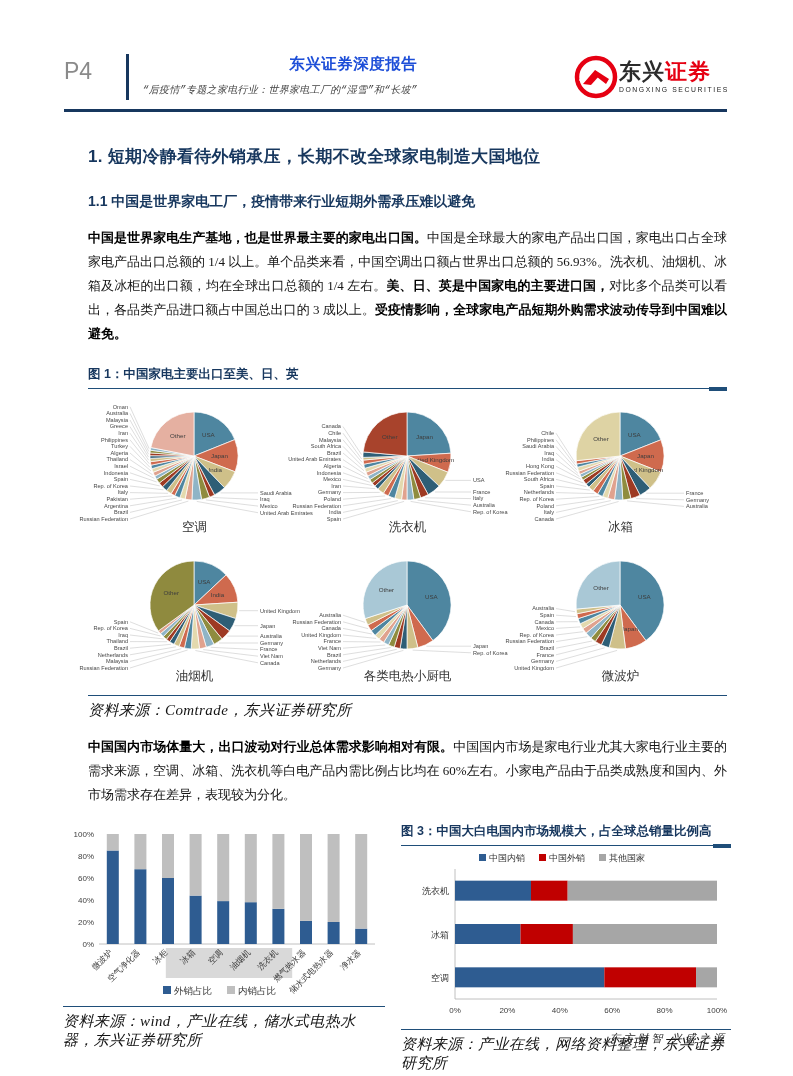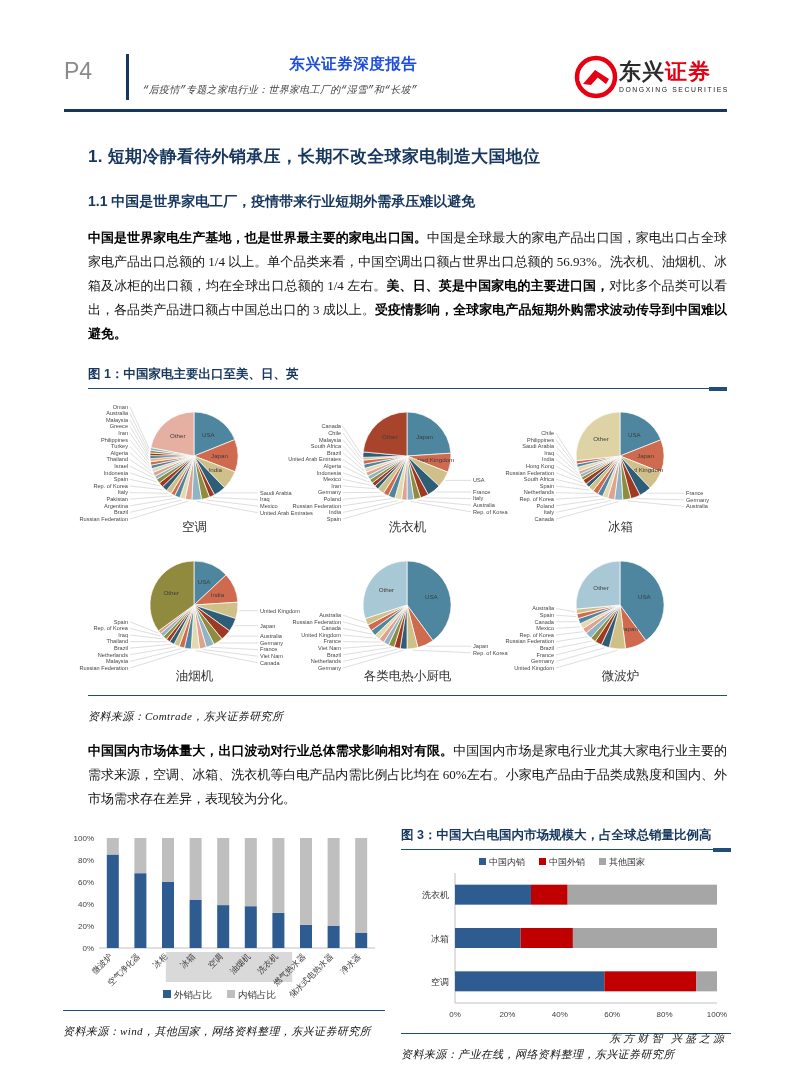--- a/index.html
+++ b/index.html
@@ -24,21 +24,21 @@
   main { padding:0 66px 0 88px; }
   h1 { font-family:"Liberation Sans",sans-serif; font-size:17px; color:#17375e; margin-top:33px; letter-spacing:.3px; }
   h2 { font-family:"Liberation Sans",sans-serif; font-size:14px; color:#17375e; margin-top:25px; }
   p.body { font-size:13px; line-height:1.85; color:#141414; text-align:justify; margin-top:15px; }
   p.body b { color:#000; }
   .fig-title {
     font-family:"Liberation Sans",sans-serif; font-weight:bold; font-size:12.5px; color:#17375e;
     padding-bottom:5px; border-bottom:1.2px solid #1f4e79; position:relative; margin-top:20px;
   }
   .fig-title::after { content:""; position:absolute; right:0; bottom:-3px; width:18px; height:4.5px; background:#1f4e79; }
-  .fig-source { font-size:11px; font-style:italic; color:#141414; border-top:1.2px solid #1f4e79; padding-top:13px; margin-top:4px; letter-spacing:.4px; }
+  .fig-source { font-size:15px; font-style:italic; color:#141414; border-top:1.2px solid #1f4e79; padding-top:5px; margin-top:4px; letter-spacing:.4px; }
   
   .pie-grid { display:grid; grid-template-columns:repeat(3,1fr); margin-top:4px; }
   .pie-cell { text-align:center; }
   .pie-cell svg { display:block; overflow:visible; }
   .pie-cap { font-size:12.5px; color:#333; margin-top:-4px; margin-bottom:6px; }
   
   .fig-row { display:flex; gap:16px; margin-left:-25px; margin-top:16px; }
   .fig-col { }
   .fig-col .fig-title { margin-top:0; }
   .fig-col svg { display:block; margin-top:3px; }
@@ -481,21 +481,21 @@
             <rect x="264.6" y="8" width="12" height="88" fill="#bfbfbf"></rect>
             <text x="270.6" y="127" text-anchor="end" font-size="8.3" fill="#3a3a3a" class="cjk" transform="rotate(-45 270.6 127)">储水式电热水器</text>
             <rect x="292.2" y="102.6" width="12" height="15.400000000000002" fill="#2e5c91"></rect>
             <rect x="292.2" y="8" width="12" height="94.6" fill="#bfbfbf"></rect>
             <text x="298.2" y="127" text-anchor="end" font-size="8.3" fill="#3a3a3a" class="cjk" transform="rotate(-45 298.2 127)">净水器</text>
             <rect x="100" y="160" width="8" height="8" fill="#2e5c91"></rect>
             <text x="111" y="167.5" font-size="9.5" fill="#333" class="cjk">外销占比</text>
             <rect x="164" y="160" width="8" height="8" fill="#bfbfbf"></rect>
             <text x="175" y="167.5" font-size="9.5" fill="#333" class="cjk">内销占比</text>
           </svg>
-        <div class="fig-source">资料来源：wind，其他国家，网络资料整理，东兴证券研究所</div>
+        <div class="fig-source">资料来源：wind，产业在线，储水式电热水器，东兴证券研究所</div>
       </section>
       <section class="figure fig-col" style="width:330px">
         <div class="fig-title">图 3：中国大白电国内市场规模大，占全球总销量比例高</div>
         <svg width="330" height="176" viewBox="0 0 330 176">
             <rect x="78" y="5" width="7" height="7" fill="#2e5c91"></rect>
             <text x="88" y="11.5" font-size="9" fill="#333" class="cjk">中国内销</text>
             <rect x="138" y="5" width="7" height="7" fill="#c00000"></rect>
             <text x="148" y="11.5" font-size="9" fill="#333" class="cjk">中国外销</text>
             <rect x="198" y="5" width="7" height="7" fill="#a6a6a6"></rect>
             <text x="208" y="11.5" font-size="9" fill="#333" class="cjk">其他国家</text>

